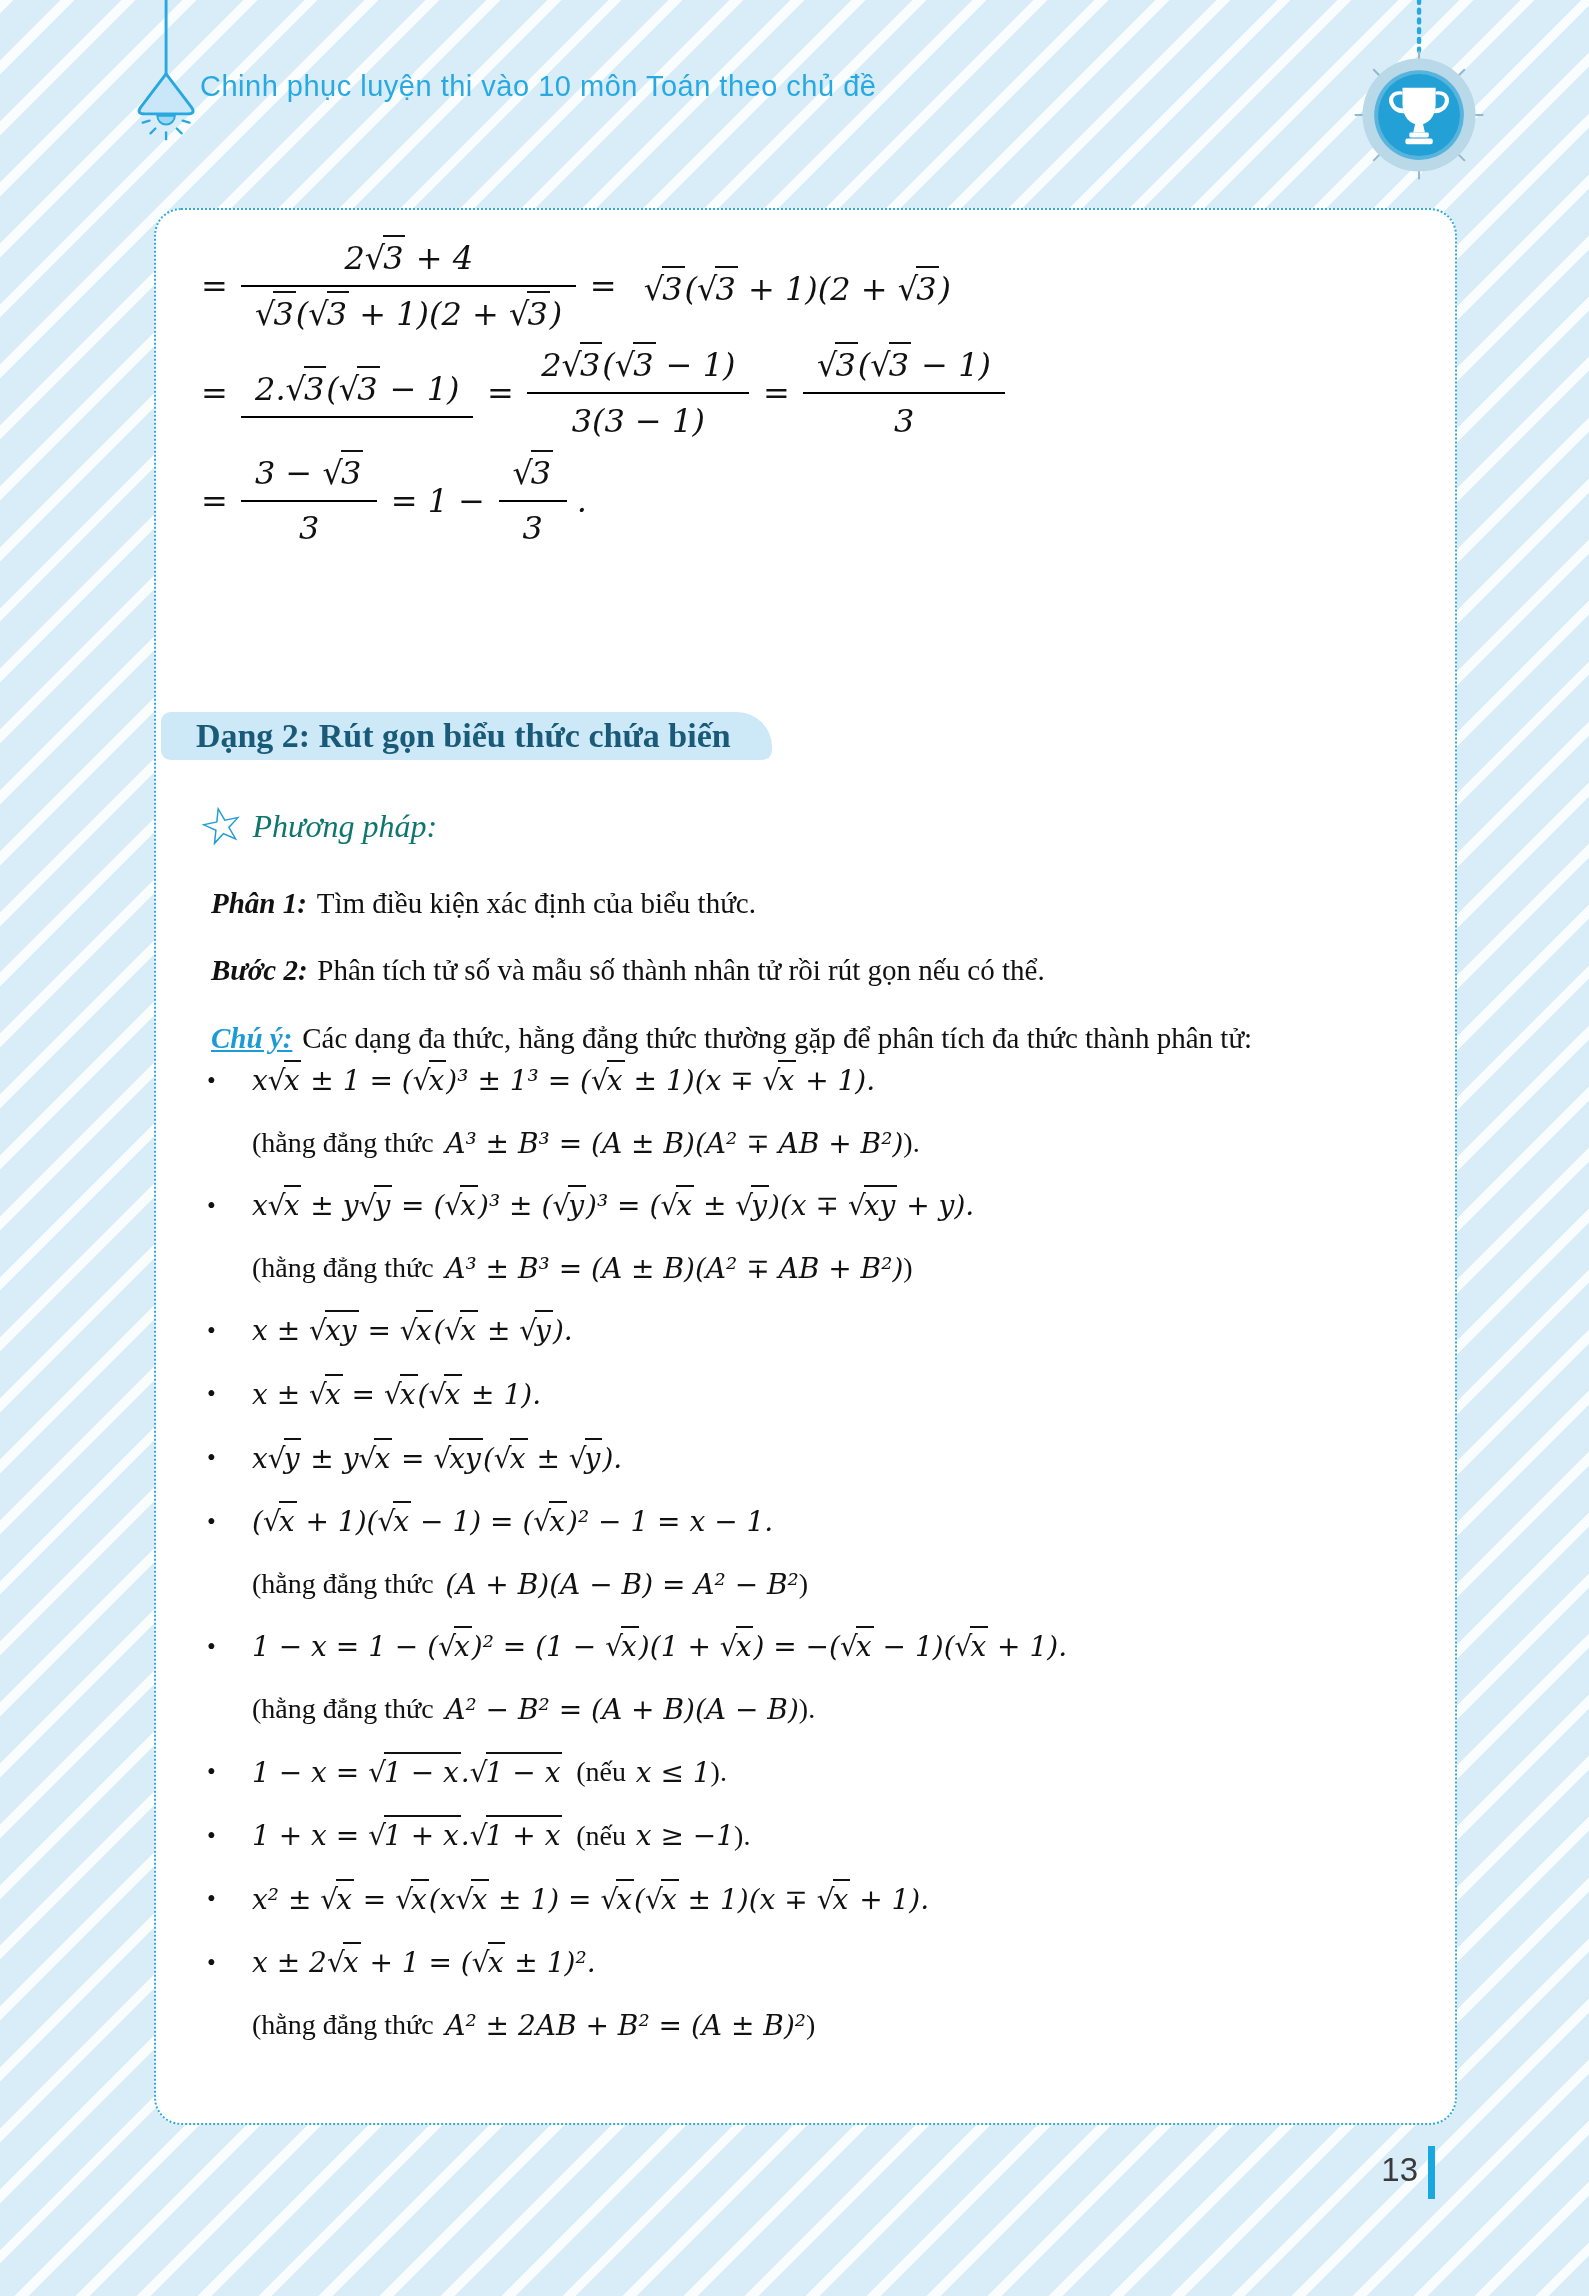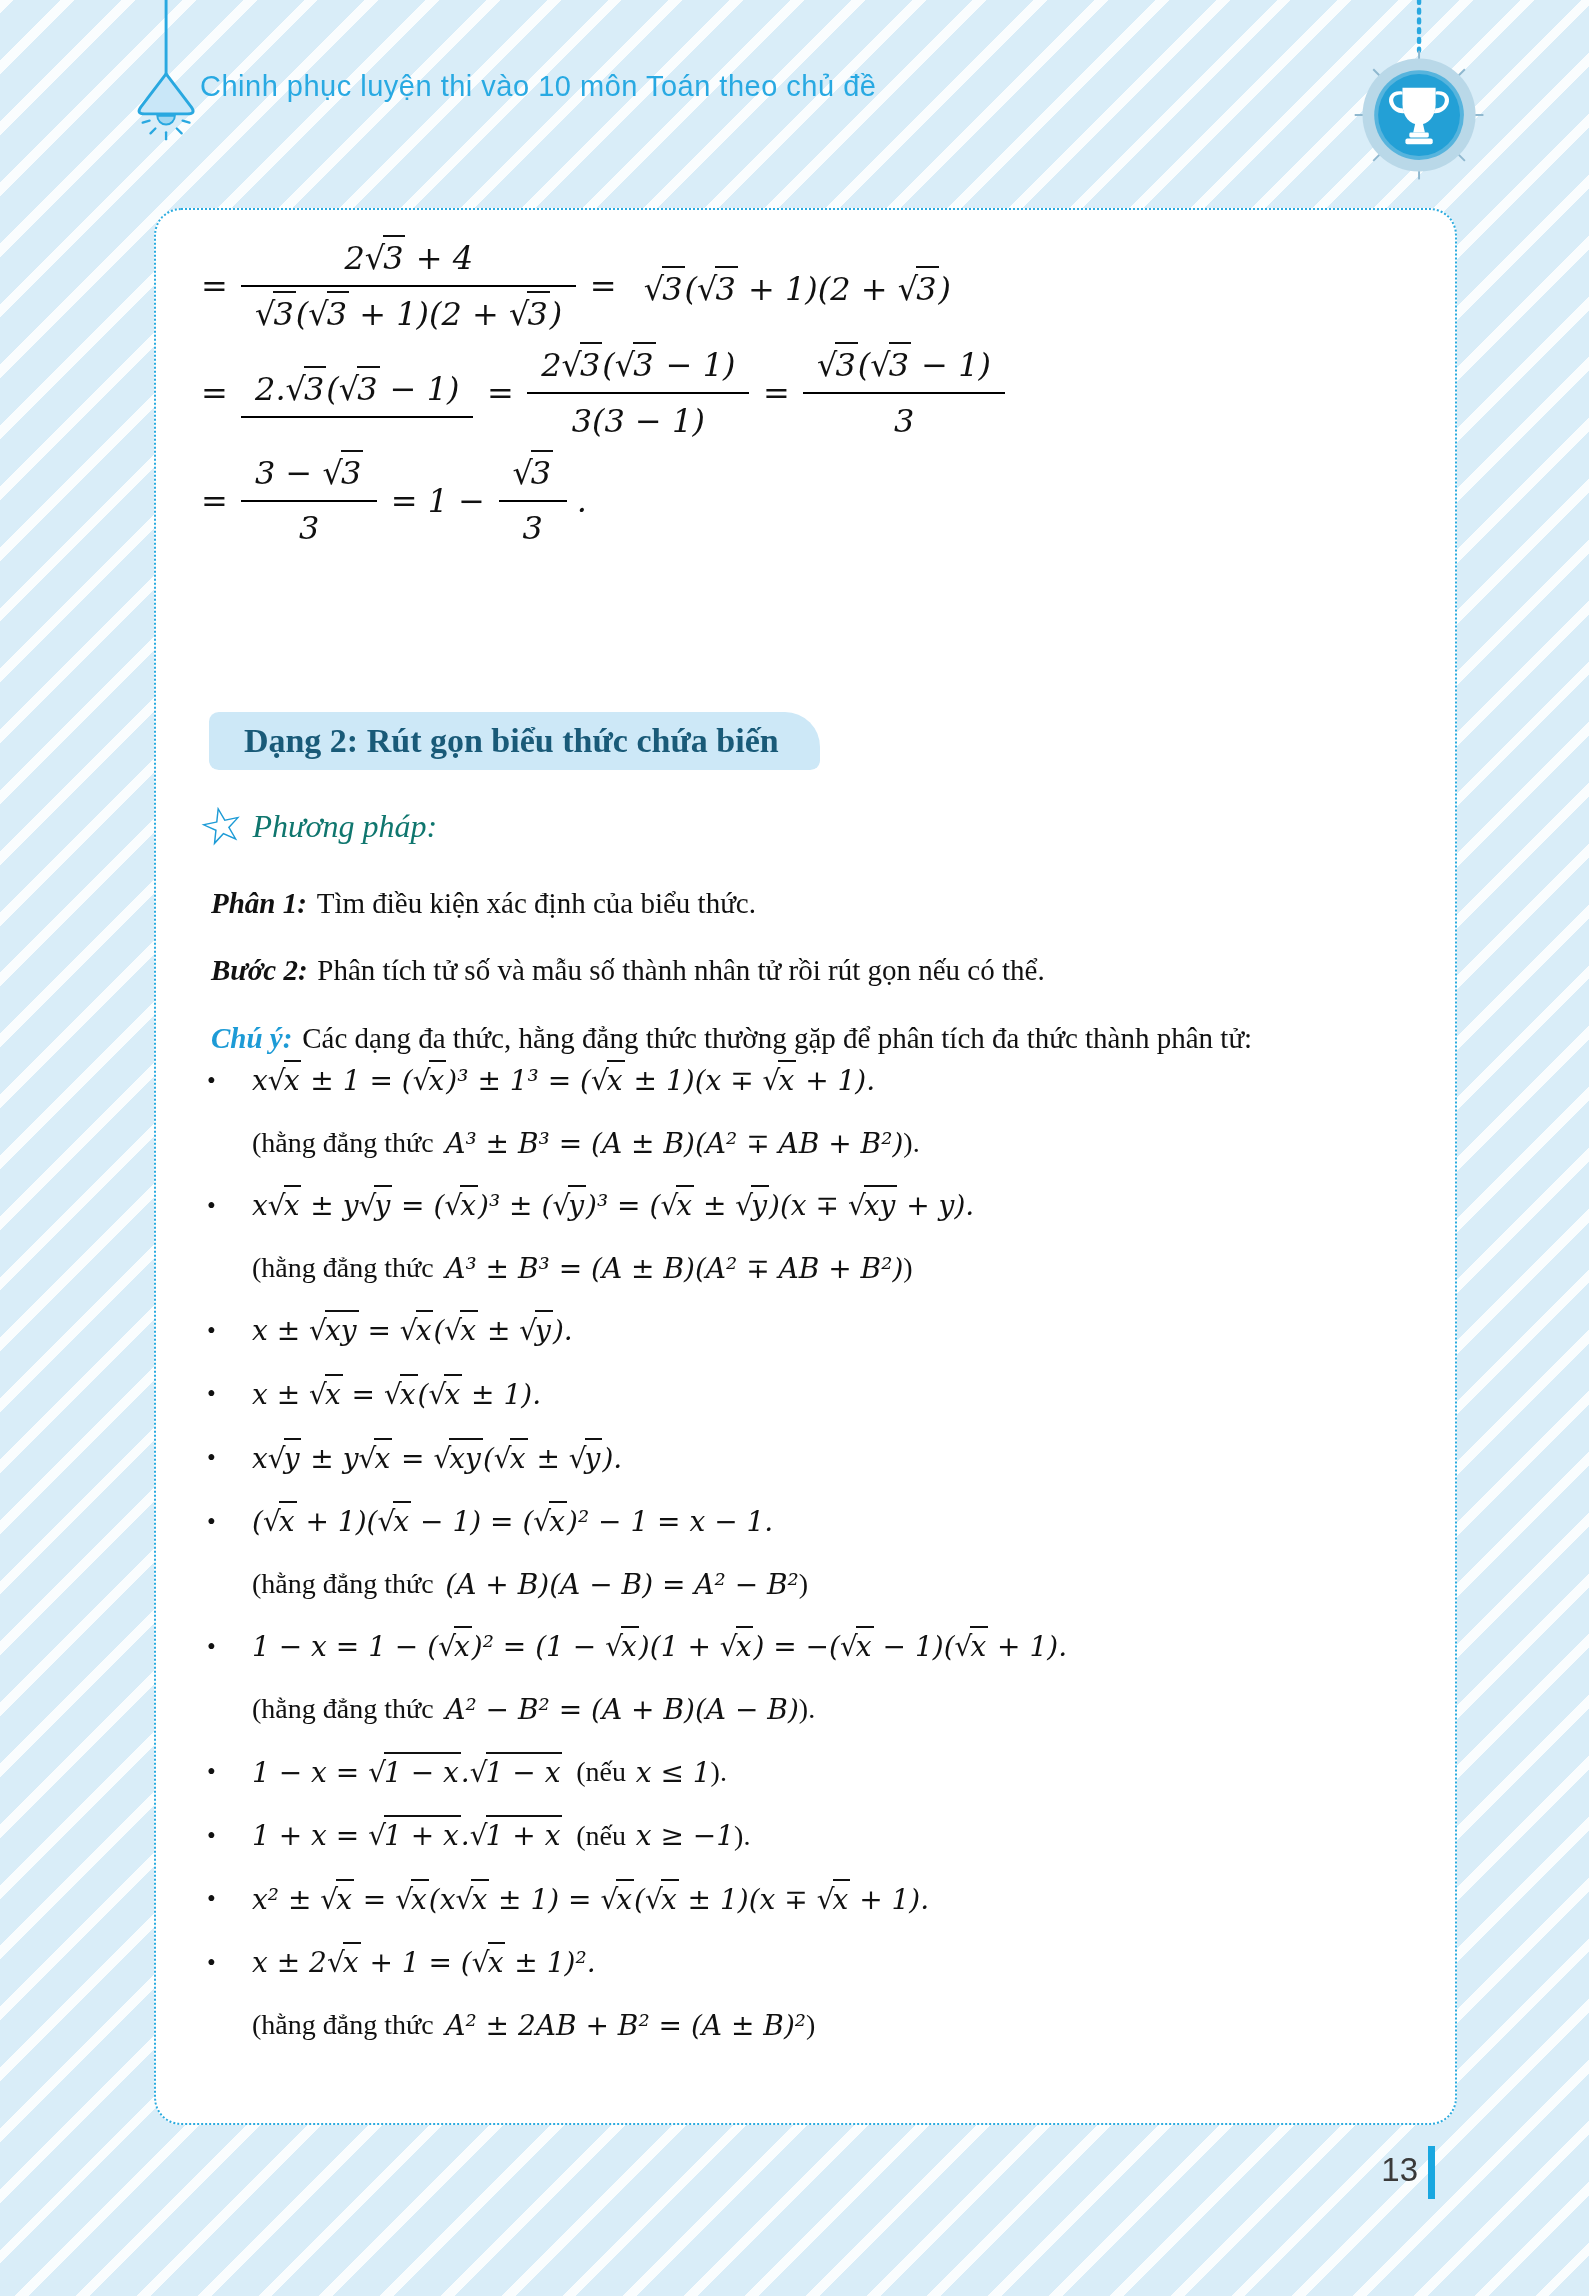--- a/index.html
+++ b/index.html
@@ -31,38 +31,38 @@
   .rb{border-top:2px solid currentColor;padding:2px 2px 0 0;margin-left:-2px;}
   .frac{display:inline-flex;flex-direction:column;text-align:center;
         vertical-align:middle;margin:0 9.8px;}
   .frac .num{border-bottom:2.4px solid #000;padding:2px 13.7px 7.8px;}
   .frac .den{padding:7.8px 13.7px 2px;}
   .solution{left:41px;top:27px;font-size:32px;}
   .sline{display:flex;align-items:center;margin-bottom:9.8px;}
   .sline .eq{margin:0 3.9px;white-space:pre;}
   
   .dang-box{
-    left:4.9px;top:502px;width:611px;height:58px;
+    left:4.9px;top:502px;width:611px;height:48px;
     background:#cde8f7;border-radius:9.8px 35px 9.8px 9.8px;
-    display:flex;align-items:center;padding-left:35px;box-sizing:border-box;margin-left:48px;
+    display:flex;align-items:center;padding-left:35px;box-sizing:border-box;
   }
   .dang-box span{
     font-size:34px;font-weight:bold;color:#195a78;white-space:nowrap;
   }
   
   .method{left:43px;top:591px;display:flex;align-items:center;}
   .star{font-size:51px;color:#1d9bd6;line-height:51px;
         transform:rotate(-12deg);display:inline-block;margin-right:7.8px;font-style:normal;}
   .mlabel{font-size:32px;font-weight:normal;font-style:italic;color:#0f766e;}
   
   .steps{left:55px;top:671px;font-size:29px;}
   .steps .row{margin-bottom:22.4px;line-height:45px;white-space:nowrap;}
   .slabel{font-weight:bold;font-style:italic;margin-right:9.8px;}
   .chuy{font-weight:bold;font-style:italic;color:#1d9bd6;
-        margin-right:9.8px;}
+        text-decoration:underline;margin-right:9.8px;}
   
   .bullets{left:51px;top:847px;font-size:28px;width:1209px;}
   .bl{display:flex;align-items:center;margin-bottom:16.6px;min-height:47px;white-space:nowrap;}
   .bl .dot{width:45px;font-size:25px;flex:0 0 45px;font-style:normal;}
   .bn{margin-left:45px;margin-bottom:16.6px;min-height:45px;display:flex;
       align-items:center;white-space:nowrap;}
   .bn .m{margin-left:11.7px;}
   .cpre{font-style:normal;margin:0 9.8px 0 13.7px;}
   .cpost{font-style:normal;}
   

